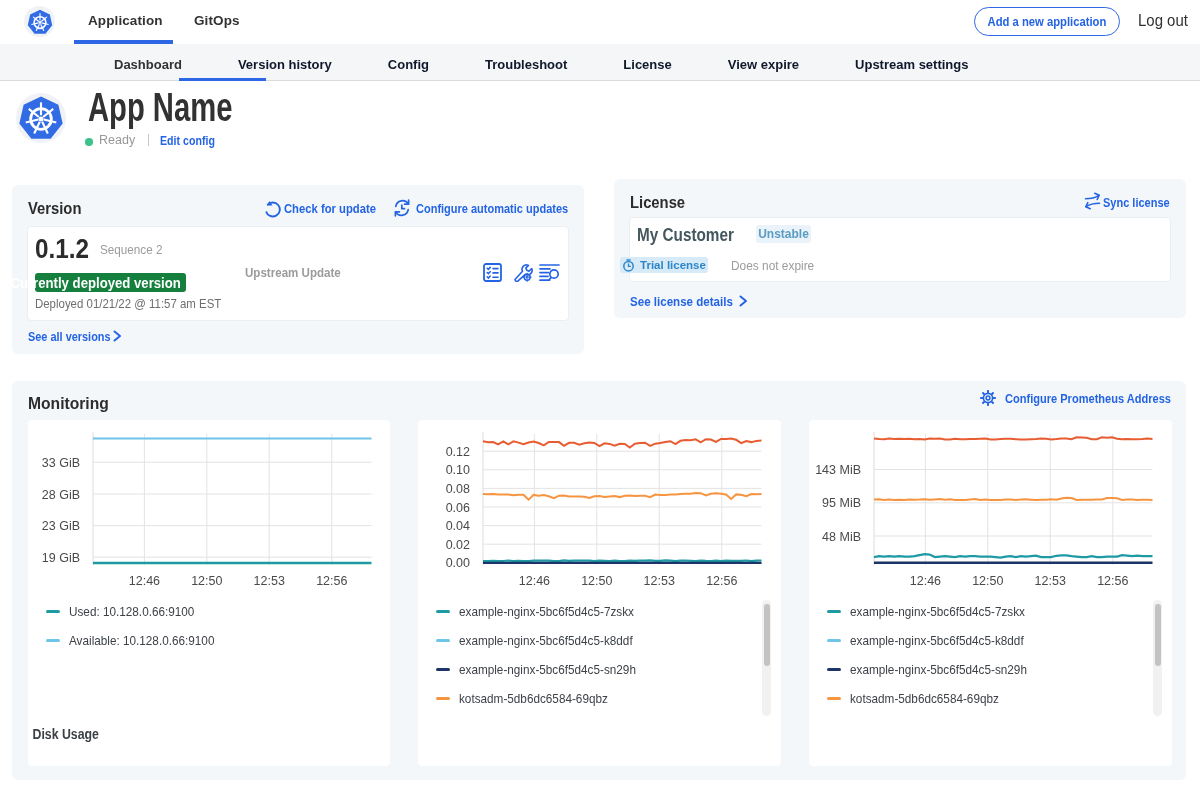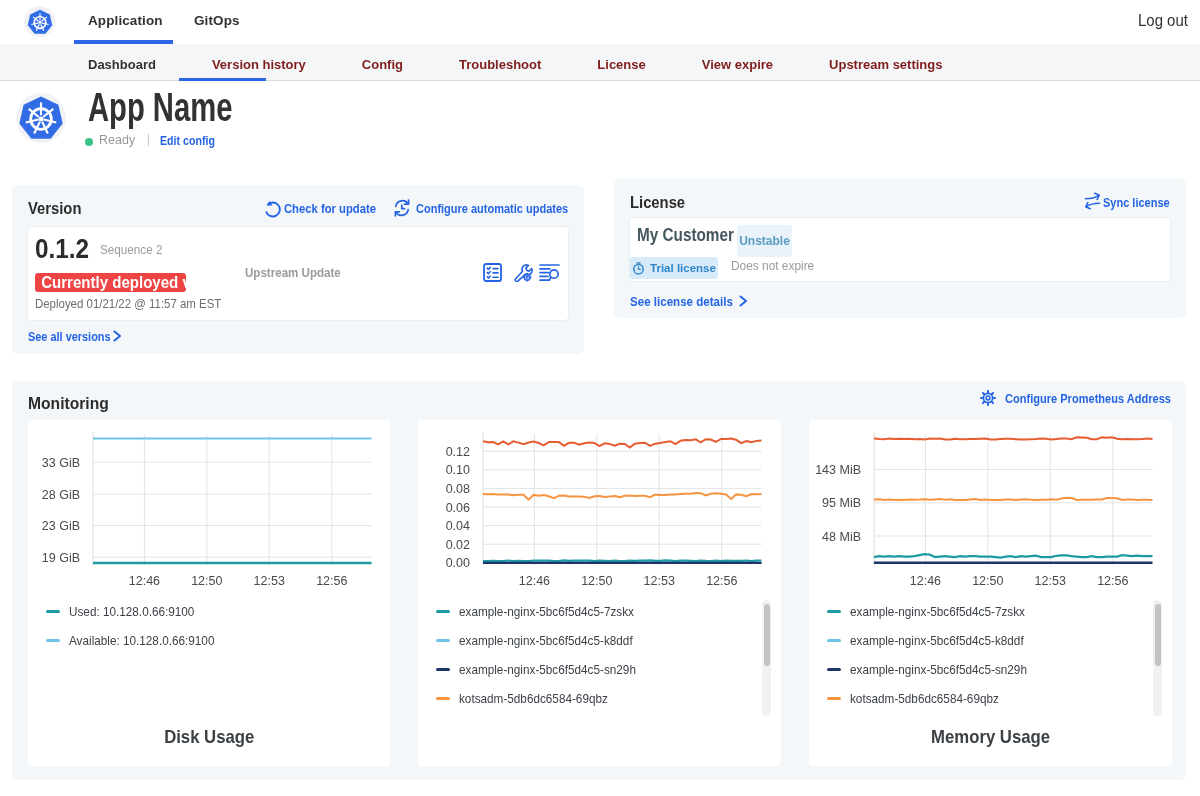--- a/index.html
+++ b/index.html
@@ -4,44 +4,44 @@
 html,body{width:1200px;height:796px;background:#fff;font-family:"Liberation Sans",sans-serif;}
 .page{position:relative;width:1200px;height:796px;overflow:hidden;background:#fff;}
 .abs{position:absolute}
 
 .k8circle{left:24px;top:6px;width:31px;height:31px;border-radius:50%;background:#f0f2f5;display:flex;align-items:center;justify-content:center}
 .tab{font-size:13.5px;font-weight:700;color:#323232;letter-spacing:.1px}
 .tabline{left:74px;top:40px;width:99px;height:4px;background:#2e67e5}
 .addbtn{left:974px;top:7px;width:146px;height:29px;border:1.5px solid #2e67e5;border-radius:15px;color:#2464e4;font-size:12.5px;font-weight:700;display:flex;align-items:center;justify-content:center;background:#fff}
 .logout{left:1138px;top:11px;font-size:17px;color:#323232;transform:scaleX(.88);transform-origin:0 50%}
 
-.subnav{left:0;top:44px;width:1200px;height:37px;background:#f4f6f8;border-bottom:1px solid #d9dde0;display:flex;align-items:center;padding-left:88px;padding-top:4px;gap:56px}
-.subnav span{font-size:13px;font-weight:700;color:#7f1d1d;white-space:nowrap}
+.subnav{left:0;top:44px;width:1200px;height:37px;background:#f4f6f8;border-bottom:1px solid #d9dde0;display:flex;align-items:center;padding-left:114px;padding-top:4px;gap:56px}
+.subnav span{font-size:13px;font-weight:700;color:#0f172a;white-space:nowrap}
 .subnav span.on{color:#323232}
 .dashline{left:179px;top:78px;width:87px;height:3px;background:#2e67e5}
 
 .appicon{left:16px;top:93px;width:50px;height:50px;border-radius:50%;background:#f0f2f5;display:flex;align-items:center;justify-content:center}
 .appname{left:88px;top:85px;font-size:40px;font-weight:700;color:#323232;transform:scaleX(.73);transform-origin:0 0;white-space:nowrap}
 .rdot{left:85px;top:138px;width:7.5px;height:7.5px;border-radius:50%;background:#3cc389}
 .ready{left:99px;top:133px;font-size:12.5px;color:#979797}
 .vbar{left:148px;top:134px;width:1px;height:12px;background:#c4c9cd}
 .editcfg{left:160px;top:133.5px;font-size:12.5px;font-weight:700;color:#2464e4;transform:scaleX(.85);transform-origin:0 0}
 
 .gcard{background:#f3f7f9;border-radius:6px}
 .cardh{font-size:17px;font-weight:700;color:#2c2c2c;transform:scaleX(.87);transform-origin:0 50%}
 .wbox{background:#fff;border-radius:4px}
 .blink{color:#2464e4;font-weight:700;font-size:12.5px;white-space:nowrap}
 .blink13{color:#2464e4;font-weight:700;font-size:13px;white-space:nowrap}
 .gray{color:#9b9b9b}
-.badge-green{background:#ef4444;border-radius:3px;color:#fff;font-size:16px;font-weight:700;display:flex;align-items:center;justify-content:flex-start;white-space:nowrap}
+.badge-green{background:#15803d;border-radius:3px;color:#fff;font-size:14px;font-weight:700;display:flex;align-items:center;justify-content:flex-end;white-space:nowrap}
 .badge-blue{background:#eaf3f9;border-radius:3px;color:#5b9cc2;font-size:12px;font-weight:700;display:flex;align-items:center;justify-content:center}
 .badge-trial{background:#d7eaf8;border-radius:3px;color:#2e86c8;font-size:11.5px;font-weight:700;display:flex;align-items:center;justify-content:center;gap:5px;white-space:nowrap}
 
 .chartcard{background:#fff;border-radius:4px}
-.ctitle{font-size:19px;font-weight:700;color:#3b4045;text-align:center;width:100%}
+.ctitle{font-size:14px;font-weight:700;color:#3b4045;width:100%}
 .sx{display:inline-block;transform:scaleX(.88)}
 .leg{position:absolute;display:flex;align-items:center}
 .leg .dash{width:14px;height:3px;border-radius:2px;margin-right:9px;flex:none}
 .leg .t{font-size:13.5px;color:#3d4248;white-space:nowrap;transform:scaleX(.87);transform-origin:0 50%}
 .sbtrack{background:#f1f1f1;border-radius:5px}
 .sbthumb{background:#c3c3c3;border-radius:4px}
 </style></head>
 <body>
 <div class="page">
 
@@ -59,20 +59,23 @@
             <line x1="23.4" y1="30.3" x2="45.3" y2="47.8"></line>
           </g>
           <circle cx="50" cy="52" r="22.5" stroke-width="6"></circle>
         </g>
         <circle cx="50" cy="52" r="5.5" fill="#fff"></circle>
       </svg>
     </div>
 <div class="abs tab" style="left:88px;top:13px">Application</div>
 <div class="abs tab" style="left:194px;top:13px">GitOps</div>
 <div class="abs tabline"></div>
+<div class="abs addbtn">
+      <span style="display:inline-block;transform:scaleX(.9)">Add a new application</span>
+    </div>
 <div class="abs logout">Log out</div>
 
 <div class="abs subnav">
       <span class="on">Dashboard</span>
       <span>Version history</span>
       <span>Config</span>
       <span>Troubleshoot</span>
       <span>License</span>
       <span>View expire</span>
       <span>Upstream settings</span>
@@ -167,22 +170,22 @@
   <div class="abs cardh" style="left:16px;top:14px">License</div>
   <svg class="abs" style="left:469px;top:13px" width="19" height="18" viewBox="0 0 19 18" fill="none" stroke="#2464e4" stroke-width="1.6" stroke-linecap="round" stroke-linejoin="round">
         <path d="M2.5 6.8 Q11 6.8 15.8 3.4"></path>
         <path d="M11.8 1.3 L16.2 3.2 L14.2 7.5"></path>
         <path d="M16.5 11.2 Q8 11.2 3.2 14.6"></path>
         <path d="M7.2 16.7 L2.8 14.8 L4.8 10.5"></path>
       </svg>
   <div class="abs blink" style="left:489px;top:17px;transform:scaleX(.88);transform-origin:0 50%">Sync license</div>
   <div class="abs wbox" style="left:15px;top:38px;width:542px;height:65px;border:1px solid #eceff1"></div>
   <div class="abs" style="left:23px;top:46px;font-size:18px;font-weight:700;color:#44565e;transform:scaleX(.85);transform-origin:0 50%">My Customer</div>
-  <div class="abs badge-blue" style="left:123px;top:46px;width:55px;height:32px">Unstable</div>
-  <div class="abs badge-trial" style="left:16px;top:78px;width:88px;height:22px">
+  <div class="abs badge-blue" style="left:142px;top:46px;width:55px;height:18px">Unstable</div>
+  <div class="abs badge-trial" style="left:6px;top:78px;width:88px;height:16px">
         <svg width="13" height="13" viewBox="0 0 13 13" fill="none" stroke="#2e86c8">
           <circle cx="6.5" cy="7.2" r="4.7" stroke-width="1.5"></circle>
           <path d="M6.5 4.8 L6.5 7.4 L8.3 7.4" stroke-width="1.3" stroke-linecap="round"></path>
           <path d="M5 1 L8 1" stroke-width="1.5" stroke-linecap="round"></path>
         </svg>
         <span>Trial license</span>
       </div>
   <div class="abs gray" style="left:117px;top:79px;font-size:13.5px;transform:scaleX(.88);transform-origin:0 50%">Does not expire</div>
   <div class="abs blink13" style="left:16px;top:115px;transform:scaleX(.89);transform-origin:0 50%">See license details</div>
   <svg class="abs" style="left:125px;top:116px" width="9" height="12" viewBox="0 0 9 12" fill="none" stroke="#2464e4" stroke-width="2" stroke-linecap="round" stroke-linejoin="round">
@@ -321,16 +324,15 @@
         <div class="leg" style="left:18px;top:235px;height:29px">
           <span class="dash" style="background:#1c3468"></span>
           <span class="t">example-nginx-5bc6f5d4c5-sn29h</span>
         </div>
         <div class="leg" style="left:18px;top:264px;height:29px">
           <span class="dash" style="background:#f79440"></span>
           <span class="t">kotsadm-5db6dc6584-69qbz</span>
         </div>
         <div class="abs sbtrack" style="left:344px;top:180px;width:9px;height:116px"></div>
         <div class="abs sbthumb" style="left:345.5px;top:184px;width:6px;height:62px"></div>
-    <div class="abs ctitle" style="top:306px"><span class="sx">Memory Usage</span></div>
   </div>
 </div>
 
 </div>
 </body></html>

